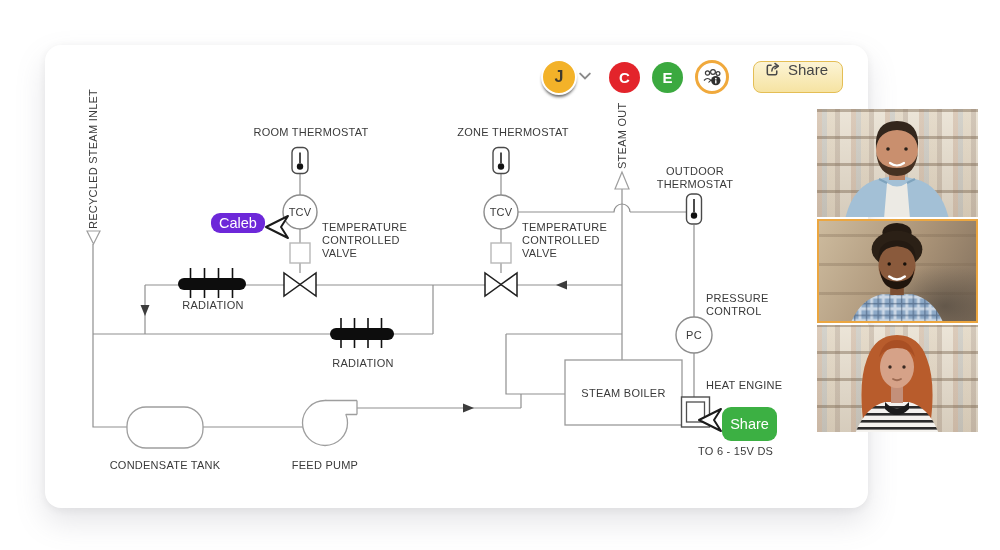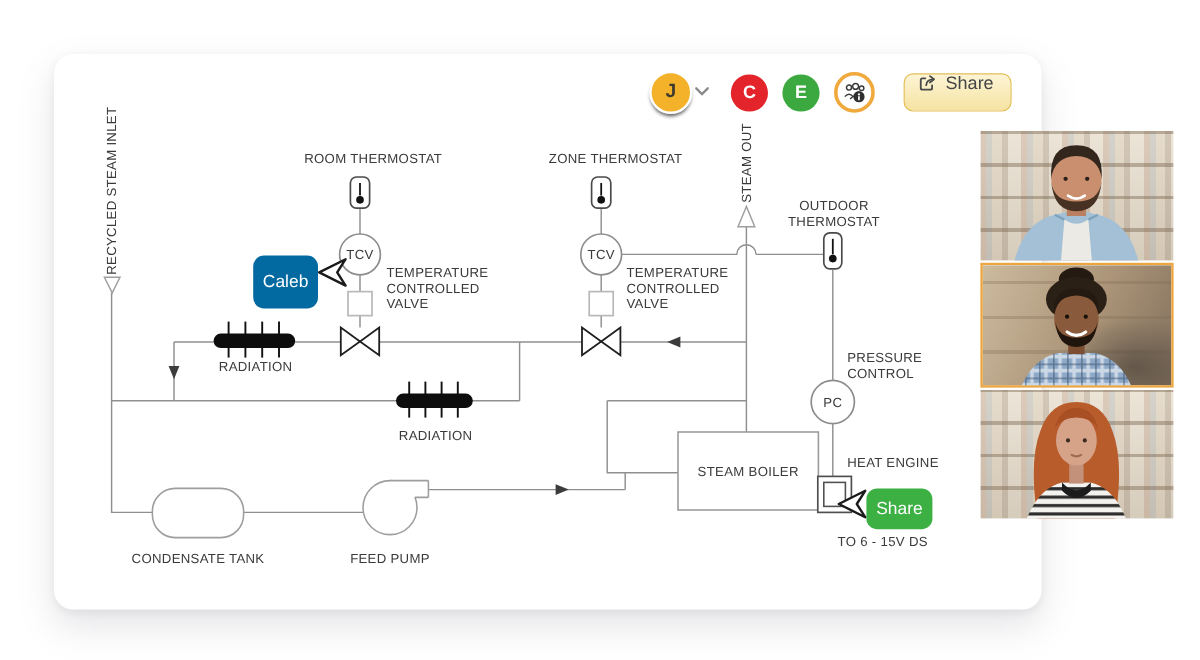--- a/index.html
+++ b/index.html
@@ -25,21 +25,21 @@
   #people-info{position:absolute;left:695px;top:60px;width:34px;height:34px;border-radius:50%;
                background:#fff;border:3px solid #F0A93C;box-sizing:border-box;
                display:flex;align-items:center;justify-content:center;}
   #share-btn{position:absolute;left:753px;top:61px;height:32px;padding:0 14px 15px 10px;
              display:flex;align-items:center;gap:7px;border-radius:8px;cursor:pointer;
              background:linear-gradient(#FCF4D5,#F6E3A2);border:1.5px solid #E4BE55;
              font-family:"Liberation Sans",sans-serif;font-size:15px;color:#454545;}
   
   .cursor-label{position:absolute;border-radius:9px;color:#fff;font-size:14.5px;font-weight:500;
                 display:flex;align-items:center;justify-content:center;}
-  #caleb-label{left:211px;top:213px;width:54px;height:44px;background:#0369a1;}
+  #caleb-label{left:211px;top:213px;width:54px;height:20px;background:#6d28d9;}
   #emily-label{left:722px;top:407px;width:55px;height:34px;background:#3CB043;}
   .cursor-arrow{position:absolute;}
   #caleb-arrow{left:264px;top:213px;}
   #emily-arrow{left:697px;top:406px;}
   
   .vtile{position:absolute;left:817px;width:161px;overflow:hidden;box-sizing:border-box;}
   #vtile-1{top:109px;height:108px;}
   #vtile-2{top:219px;height:104px;border:2px solid #EBA640;}
   #vtile-3{top:325px;height:107px;}
   .shelf-bg{position:absolute;inset:0;

